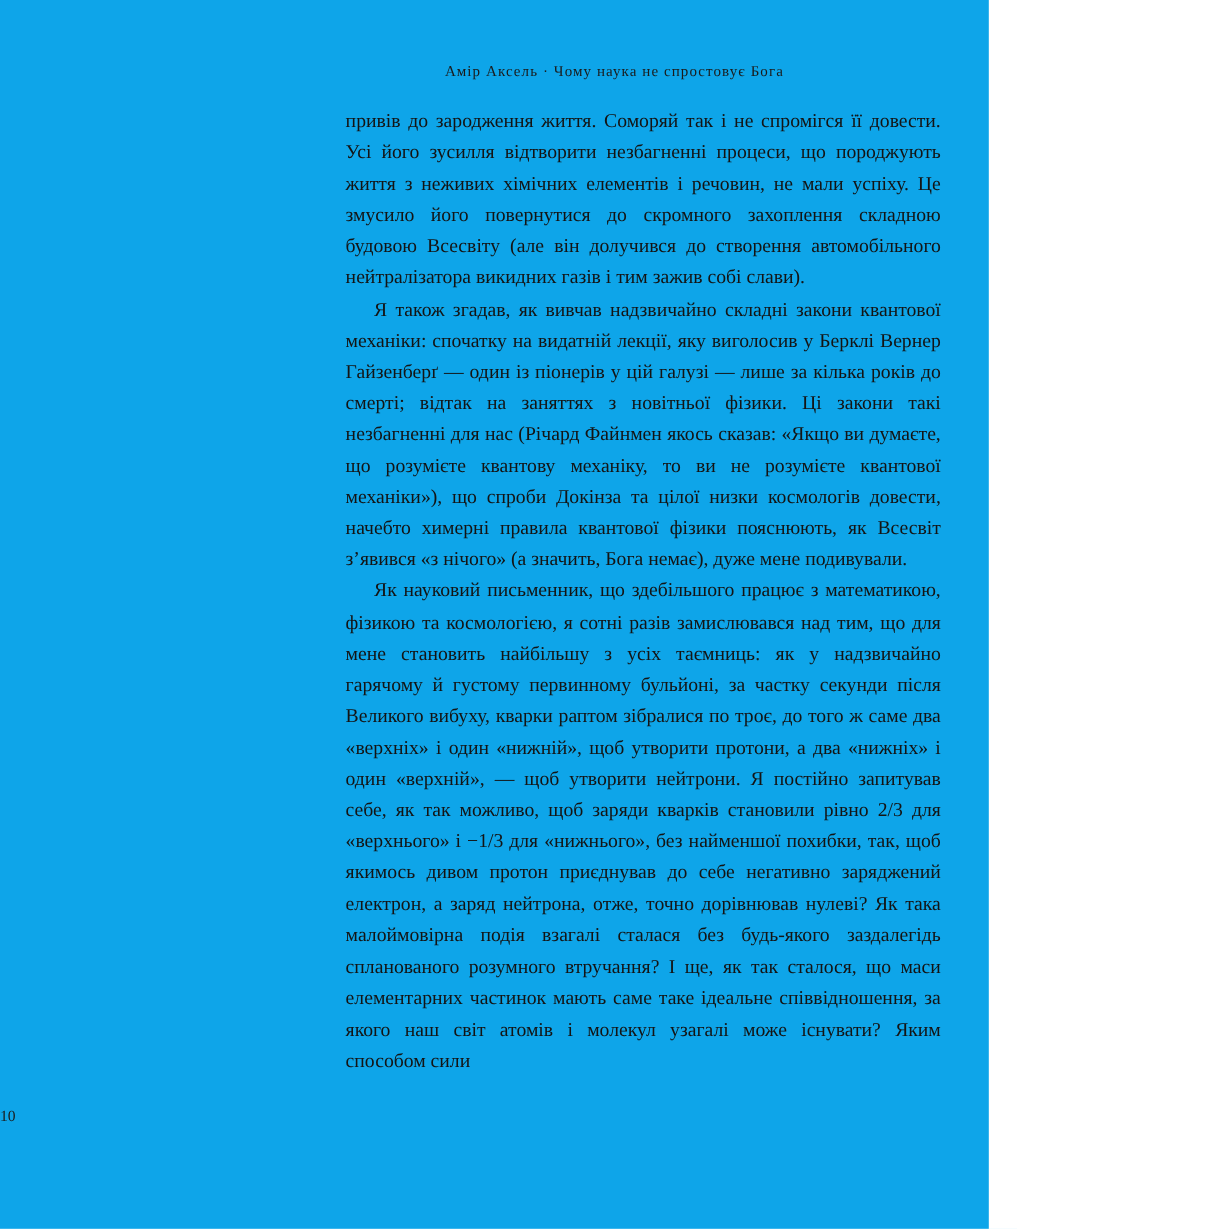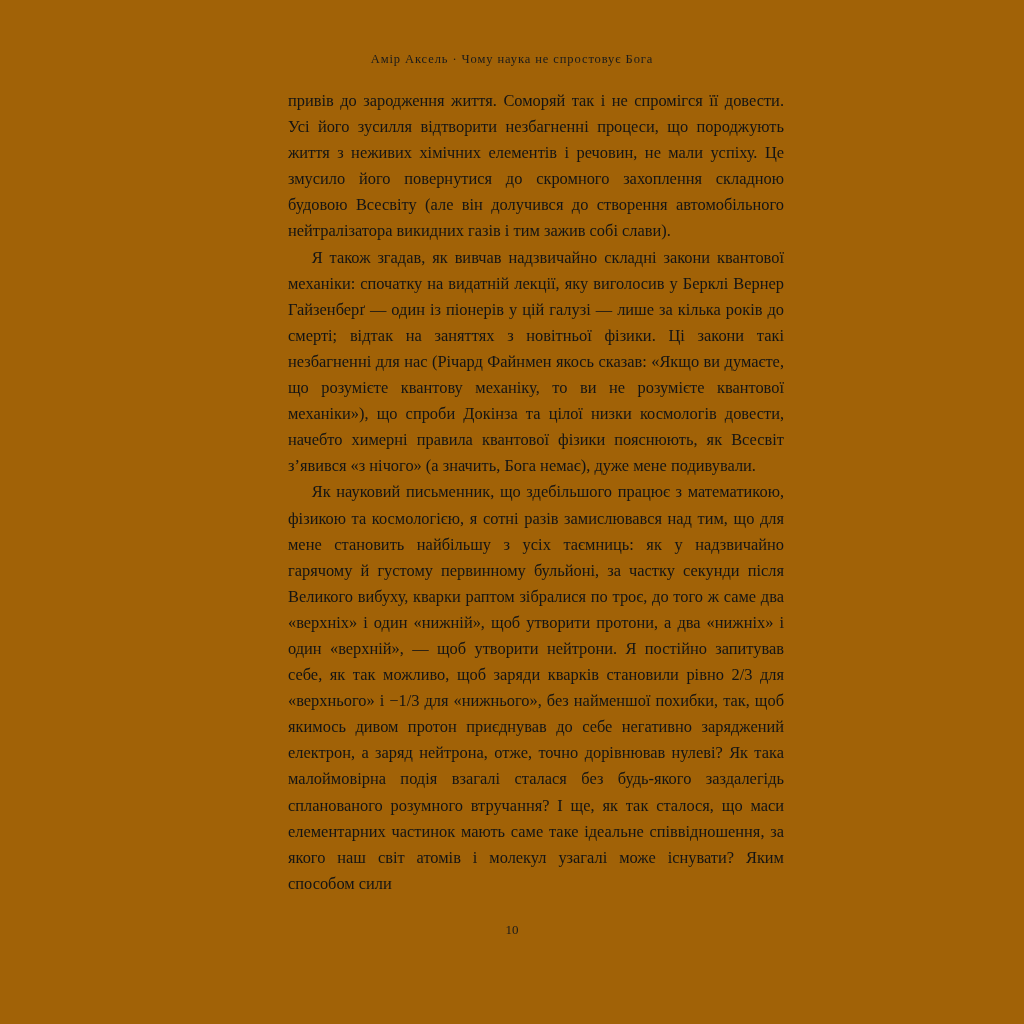--- a/index.html
+++ b/index.html
@@ -9,23 +9,23 @@
   }
   body {
     width: 1024px;
     height: 1024px;
     font-family: "Liberation Serif", serif;
     color: #111111;
     overflow: hidden;
   }
   .page {
     position: relative;
-    width: 1024px;
+    width: 824px;
     height: 1024px;
-    background: #a16207;
+    background: #0ea5e9;
   }
   .running-head {
     position: absolute;
     top: 52px;
     left: 0;
     width: 1024px;
     text-align: center;
     font-family: "Liberation Serif", serif;
     font-size: 12.5px;
     letter-spacing: 0.9px;
@@ -53,21 +53,21 @@
     text-indent: 1.45em;
   }
   .text-block p:last-child {
     text-align: justify;
   }
   .folio {
     position: absolute;
     top: 922px;
     left: 0;
     width: 1024px;
-    text-align: center;
+    text-align: left;
     font-size: 13px;
     color: #1b1b1b;
   }
 </style>
 </head>
 <body>
 
 <div class="page">
 
   <div class="running-head">Амір Аксель · Чому наука не спростовує Бога</div>

